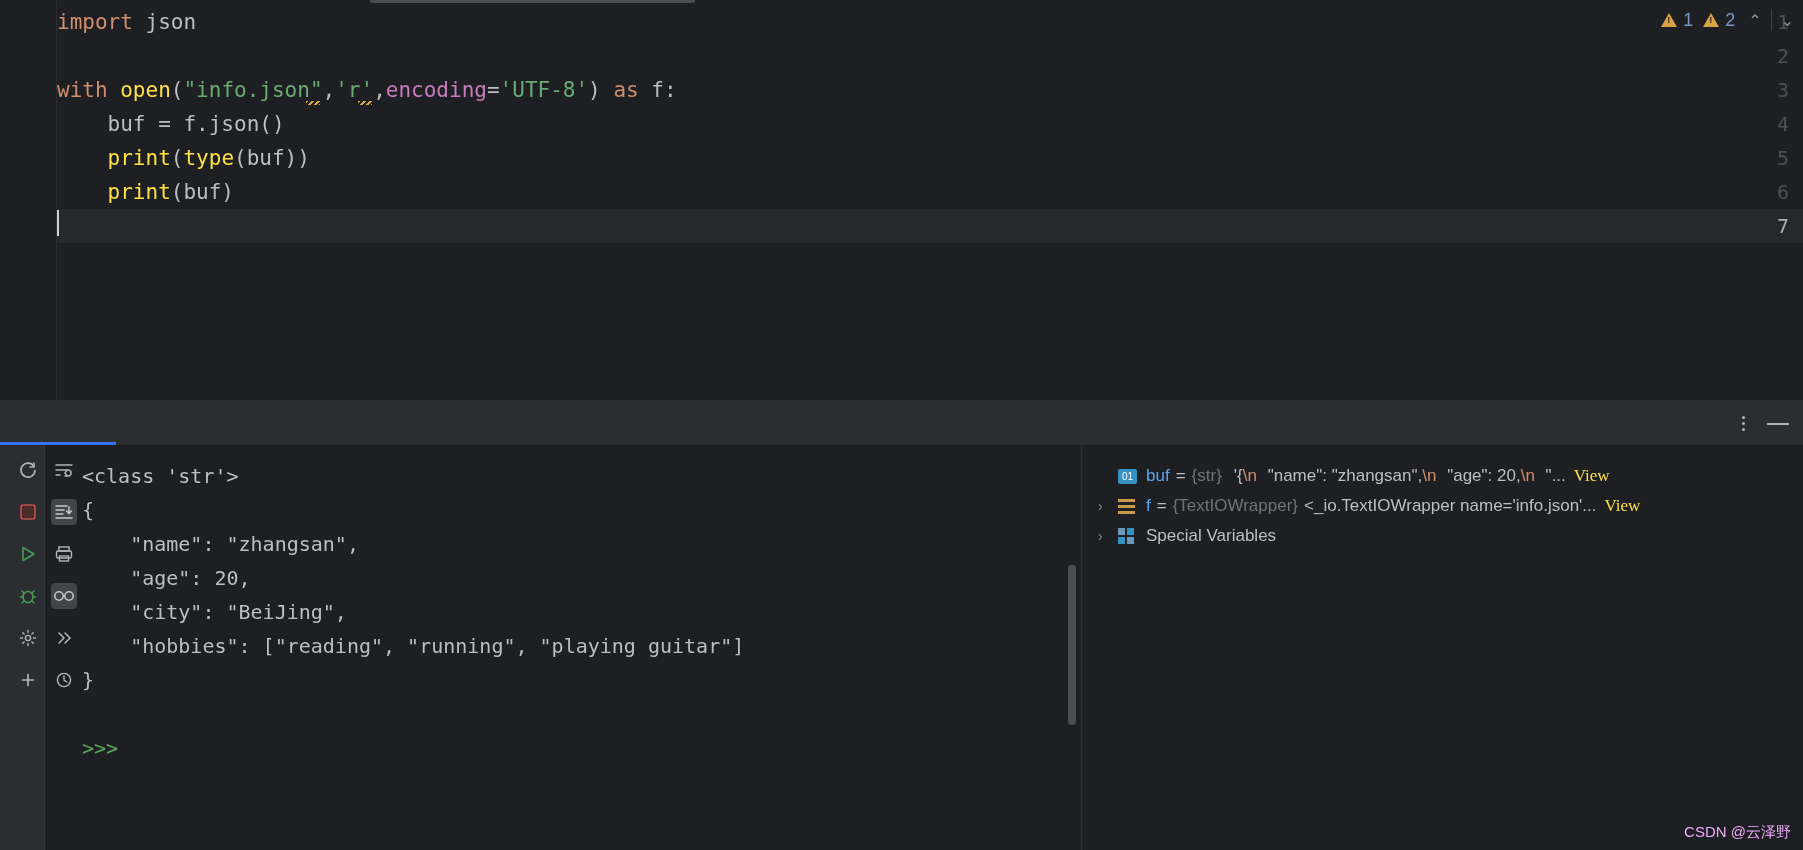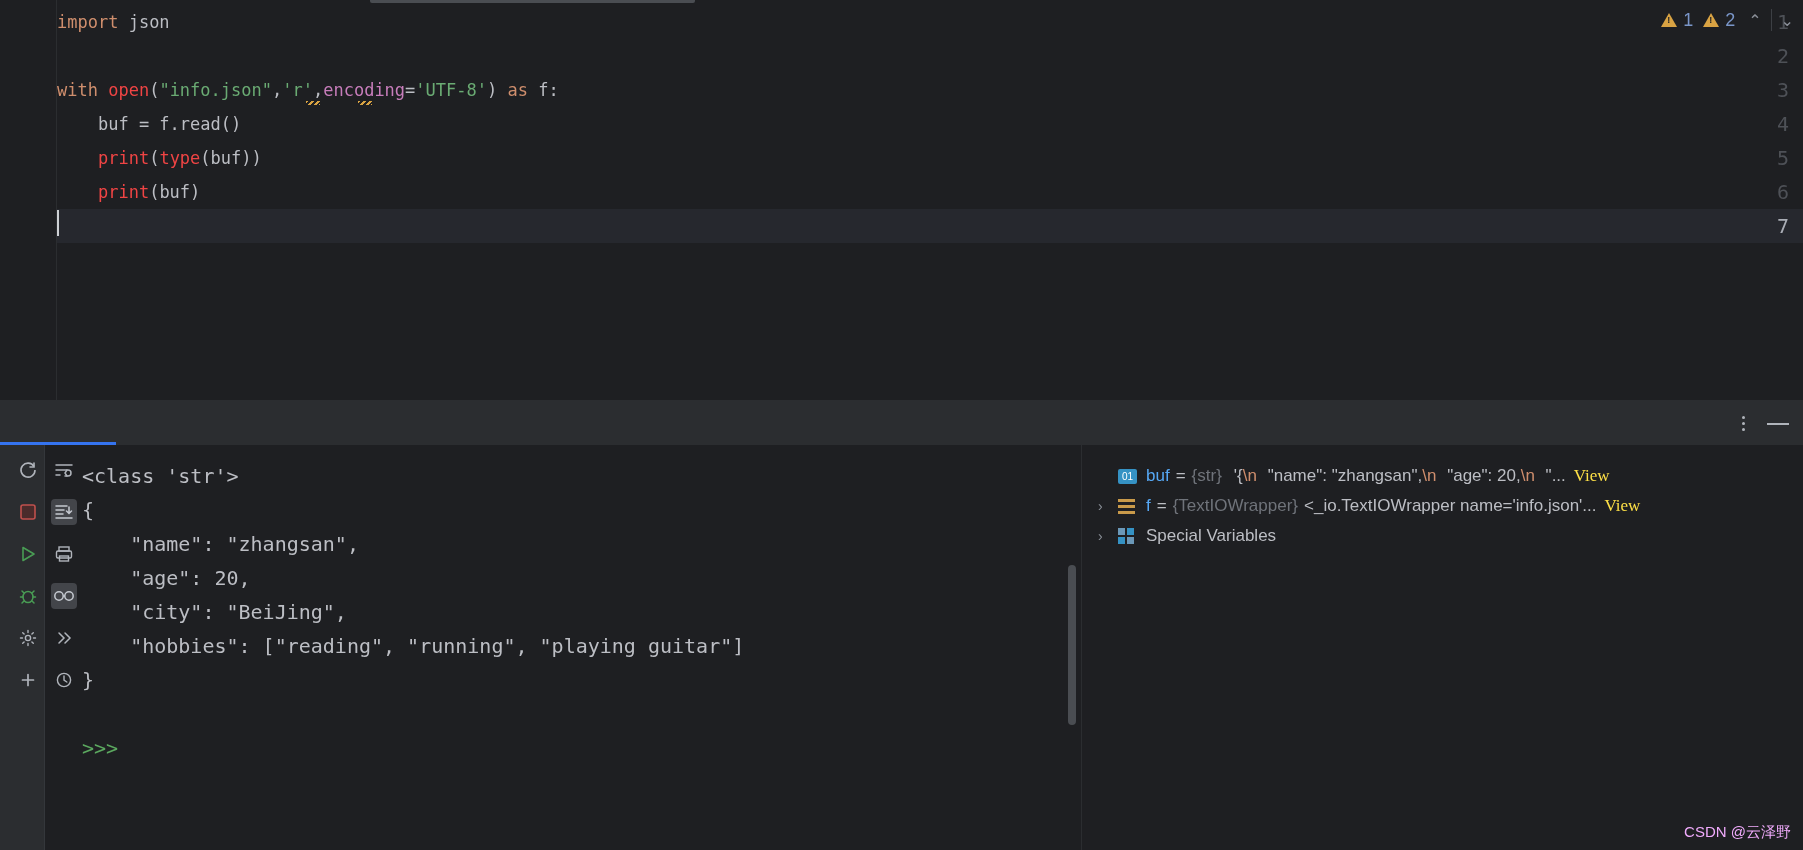--- a/index.html
+++ b/index.html
@@ -29,32 +29,32 @@
     background: #2b2d30;
   }
   .ln {
     position: absolute; right: 14px; width: 40px; text-align: right;
     font-family: "DejaVu Sans Mono", monospace; font-size: 20px;
     color: #4e5157; line-height: 34px; height: 34px;
   }
   .ln.current { color: #a9adb5; }
   .code-line {
     position: absolute; left: 57px; height: 34px; line-height: 34px;
-    font-family: "DejaVu Sans Mono", monospace; font-size: 17px;
+    font-family: "DejaVu Sans Mono", monospace; font-size: 21px;
     white-space: pre; color: #bcbec4;
   }
   .current-line-hl {
     position: absolute; left: 0; width: 1803px; height: 34px;
     background: #26282e;
   }
   .caret {
     position: absolute; width: 2px; height: 26px; background: #cdd0d4; top: 4px;
   }
   .kw   { color: #cf8e6d; }
-  .fn   { color: #ef4444; }
+  .fn   { color: #fde047; }
   .str  { color: #6aab73; }
   .param{ color: #c77dbb; }
   .plain{ color: #bcbec4; }
   .squiggle {
     position: absolute; height: 4px;
     background-image: repeating-linear-gradient(135deg, #d9a343 0 2px, transparent 2px 4px);
   }
 
   
   .inspect-widget {
@@ -200,21 +200,21 @@
         <div class="ln" style="top: 73px;">3</div>
         <div class="ln" style="top: 107px;">4</div>
         <div class="ln" style="top: 141px;">5</div>
         <div class="ln" style="top: 175px;">6</div>
         <div class="ln current" style="top: 209px;">7</div>
       </div>
     <div id="code-content">
         <div class="code-line" style="top: 5px;"><span class="kw">import </span><span class="plain">json</span></div>
         <div class="code-line" style="top: 39px;"></div>
         <div class="code-line" style="top: 73px;"><span class="kw">with </span><span class="fn">open</span><span class="plain">(</span><span class="str">"info.json"</span><span class="plain">,</span><span class="str">'r'</span><span class="plain">,</span><span class="param">encoding</span><span class="plain">=</span><span class="str">'UTF-8'</span><span class="plain">) </span><span class="kw">as</span><span class="plain"> f:</span></div>
-        <div class="code-line" style="top: 107px;"><span class="plain">    buf = f.read()</span></div>
+        <div class="code-line" style="top: 107px;"><span class="plain">    buf = f.json()</span></div>
         <div class="code-line" style="top: 141px;"><span class="plain">    </span><span class="fn">print</span><span class="plain">(</span><span class="fn">type</span><span class="plain">(buf))</span></div>
         <div class="code-line" style="top: 175px;"><span class="plain">    </span><span class="fn">print</span><span class="plain">(buf)</span></div>
         <div class="code-line" style="top: 209px;"></div>
       </div>
 
     <div class="squiggle" style="left:306px; top:101px; width:14px;"></div>
     <div class="squiggle" style="left:358px; top:101px; width:14px;"></div>
 
     <div class="caret" style="left:57px; top:210px;"></div>
 

